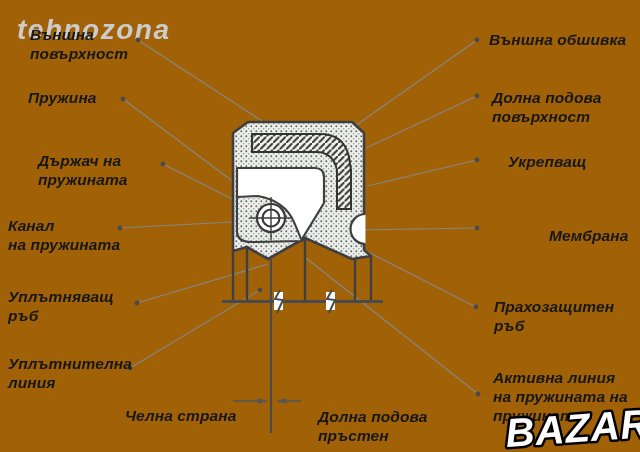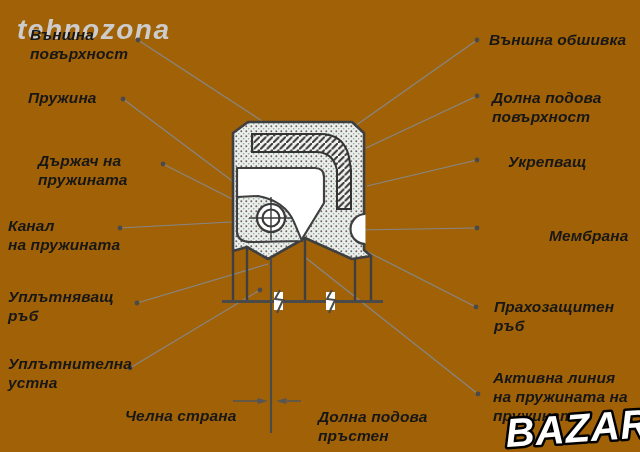--- a/index.html
+++ b/index.html
@@ -127,21 +127,21 @@
       <div class="label" style="left: 8px; top: 216px;">
         <div>Канал</div>
         <div>на пружината</div>
       </div>
       <div class="label" style="left: 8px; top: 287px;">
         <div>Уплътняващ</div>
         <div>ръб</div>
       </div>
       <div class="label" style="left: 8px; top: 354px;">
         <div>Уплътнителна</div>
-        <div>устна</div>
+        <div>линия</div>
       </div>
       <div class="label" style="left: 125px; top: 406px; text-align: right;">
         <div>Челна страна</div>
       </div>
       <div class="label" style="left: 489px; top: 30px;">
         <div>Външна обшивка</div>
       </div>
       <div class="label" style="left: 492px; top: 88px;">
         <div>Долна подова</div>
         <div>повърхност</div>

